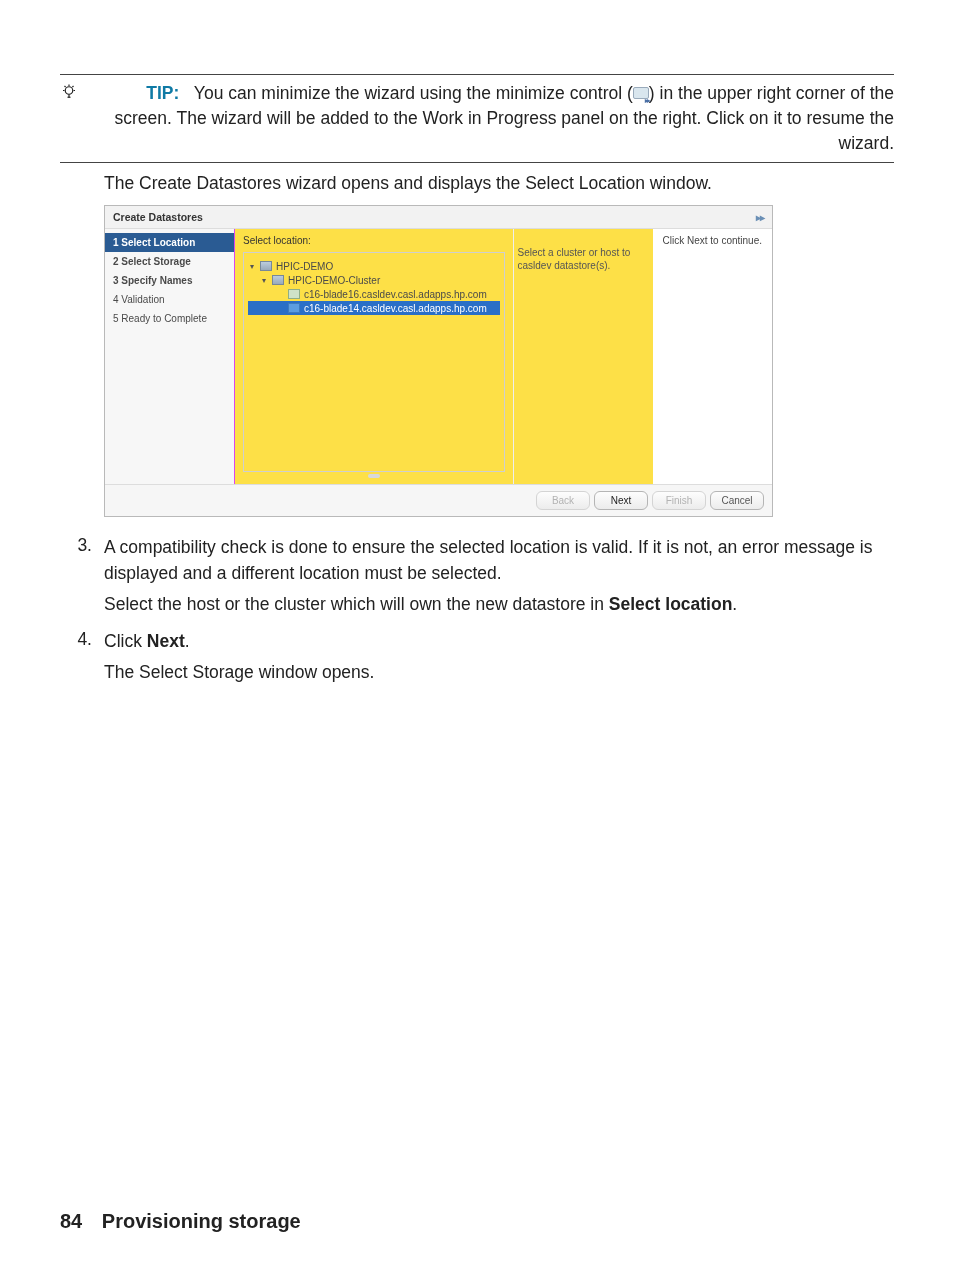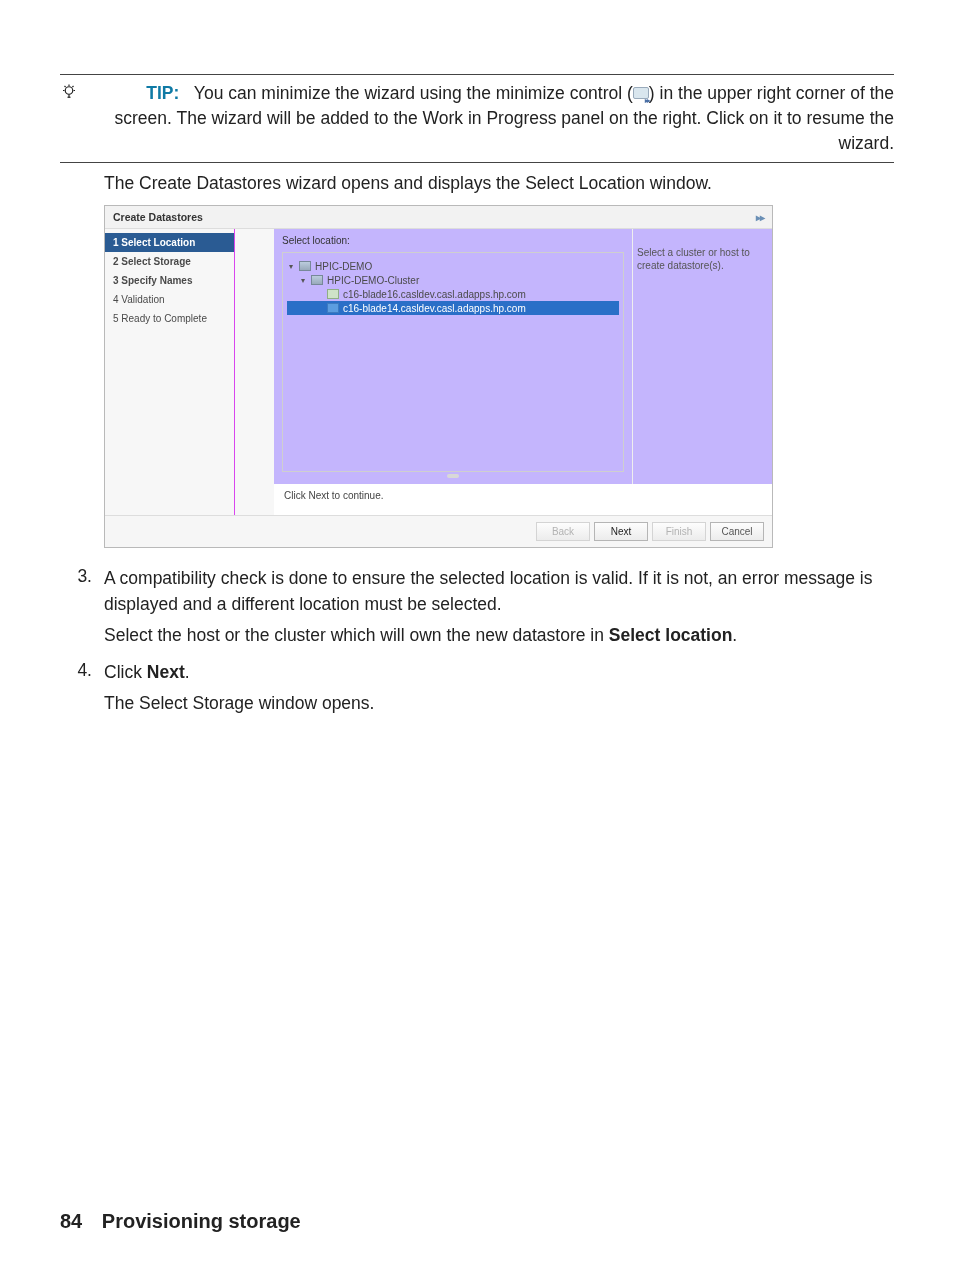--- a/index.html
+++ b/index.html
@@ -17,40 +17,40 @@
   .mini-icon::after { content: "▸▸"; font-size: 8px; color: #4a6fa5; position: relative; top: -3px; left: 1px; letter-spacing: -2px; }
 
   .wizard { margin: 6px 0 18px 44px; width: 669px; border: 1px solid #b9b9b9; background: #f7f7f7; font-family: Tahoma, Arial, sans-serif; font-size: 10px; color: #4a4a4a; }
   .wizard-title { display: flex; align-items: center; justify-content: space-between; padding: 5px 8px; background: #f2f2f2; font-weight: bold; font-size: 10.5px; color: #333; }
   .wizard-title .min { color: #6a8fb5; font-size: 10px; letter-spacing: -1px; }
   .wizard-body { display: flex; border-top: 1px solid #ddd; }
   .wizard-steps { width: 130px; background: #f7f7f7; border-right: 1px solid #d946ef; padding: 4px 0; }
   .step { padding: 4px 8px; font-size: 10px; white-space: nowrap; }
   .step.active { background: #2a5b93; color: #fff; font-weight: bold; }
   .step.bold { font-weight: bold; }
-  .wizard-main { flex: 1; display: flex; flex-direction: column; background: #c4b5fd; margin-left: 39px; }
+  .wizard-main { flex: 1; display: flex; flex-direction: row; background: #fde047; }
   .wizard-main-top { display: flex; flex: 1; }
   .tree-pane { flex: 1; padding: 6px 8px; }
   .tree-heading { font-size: 10px; margin-bottom: 6px; color: #333; }
   .tree-box { border: 1px solid #cfcfcf; height: 220px; padding: 6px 4px; position: relative; }
   .tree-row { display: flex; align-items: center; font-size: 10px; padding: 1.5px 2px; white-space: nowrap; }
   .tree-row .caret { width: 8px; color: #555; font-size: 8px; margin-right: 2px; }
   .tree-row .ticon { width: 12px; height: 10px; margin-right: 4px; display: inline-block; }
   .ticon.dc { background: linear-gradient(#bcd, #9ab); border: 1px solid #789; }
   .ticon.host { background: #cfe3c8; border: 1px solid #8fae86; }
   .ticon.host-sel { background: #5c9de0; border: 1px solid #3e7bc0; }
   .tree-row.lvl1 { padding-left: 14px; }
   .tree-row.lvl2 { padding-left: 30px; }
   .tree-row.lvl2b { padding-left: 30px; }
   .tree-row.selected { background: #2a6fc7; color: #fff; }
   .grip { width: 12px; height: 4px; background: #d8d8d8; margin: 2px auto 0 auto; border-radius: 2px; }
   .right-desc { width: 140px; padding: 18px 6px 6px 4px; font-size: 10px; color: #555; border-left: 1px solid #eee; line-height: 1.25; }
   .wizard-note { padding: 6px 10px 14px 10px; font-size: 10px; color: #444; background: #fff; }
   .wizard-buttons { display: flex; justify-content: flex-end; gap: 4px; padding: 6px 8px; border-top: 1px solid #ddd; background: #f6f6f6; }
-  .wbtn { min-width: 54px; padding: 3px 0; font-size: 10px; text-align: center; border: 1px solid #b5b5b5; background: linear-gradient(#fdfdfd,#ececec); border-radius: 0; color: #555; }
+  .wbtn { min-width: 54px; padding: 3px 0; font-size: 10px; text-align: center; border: 1px solid #b5b5b5; background: linear-gradient(#fdfdfd,#ececec); border-radius: 6px; color: #555; }
   .wbtn.disabled { color: #b3b3b3; border-color: #d4d4d4; }
   .wbtn.primary { color: #222; }
 
   .olist { margin: 10px 0 0 0; }
   .orow { display: flex; margin-bottom: 6px; }
   .omarker { width: 44px; text-align: right; padding-right: 12px; font-size: 17.5px; }
   .obody { flex: 1; font-size: 17.5px; line-height: 1.44; }
   .obody p { margin-bottom: 6px; }
   .b { font-weight: bold; }
 
@@ -123,21 +123,21 @@
                 <span>c16-blade16.casldev.casl.adapps.hp.com</span>
               </div>
               <div class="tree-row lvl2b selected">
                 <span class="caret"></span>
                 <span class="ticon host-sel"></span>
                 <span>c16-blade14.casldev.casl.adapps.hp.com</span>
               </div>
             </div>
             <div class="grip"></div>
           </div>
-          <div class="right-desc">Select a cluster or host to create datastore(s).</div>
+          <div class="right-desc">Select a cluster or host to casldev datastore(s).</div>
         </div>
         <div class="wizard-note">Click Next to continue.</div>
       </div>
     </div>
     <div class="wizard-buttons">
       <div class="wbtn disabled">Back</div>
       <div class="wbtn primary">Next</div>
       <div class="wbtn disabled">Finish</div>
       <div class="wbtn">Cancel</div>
     </div>

